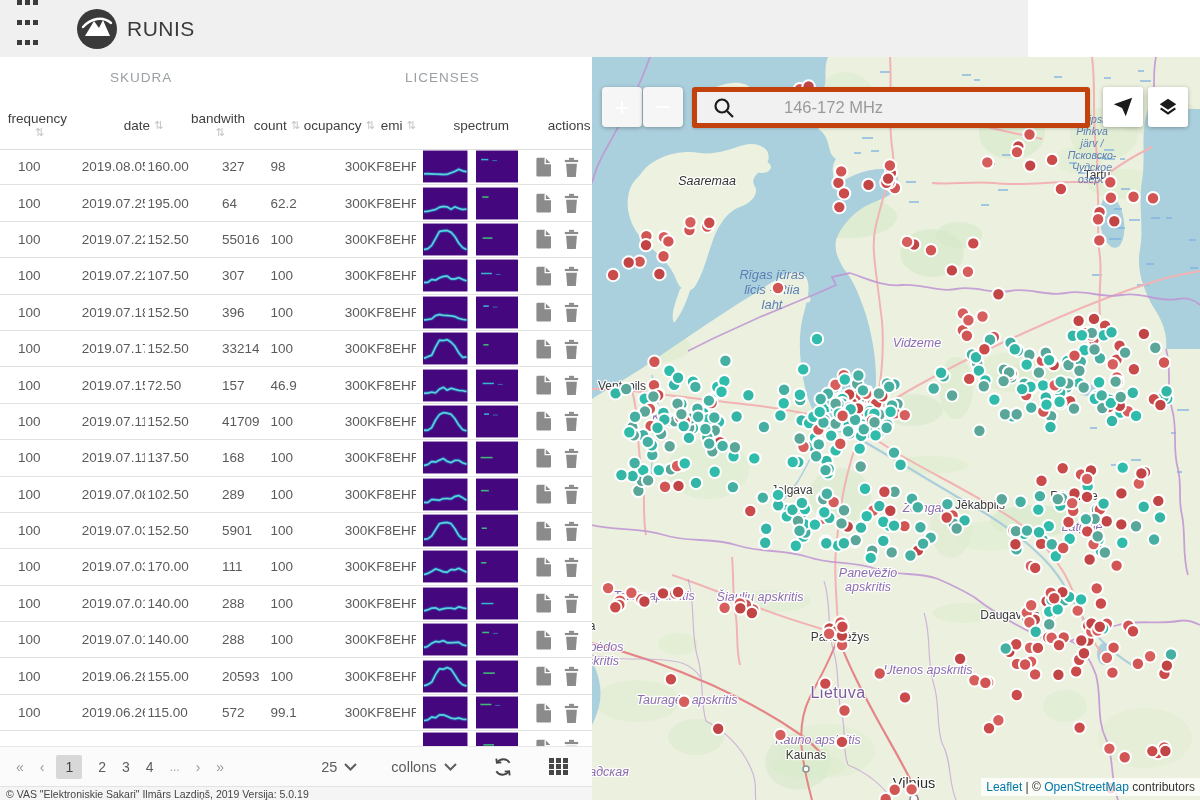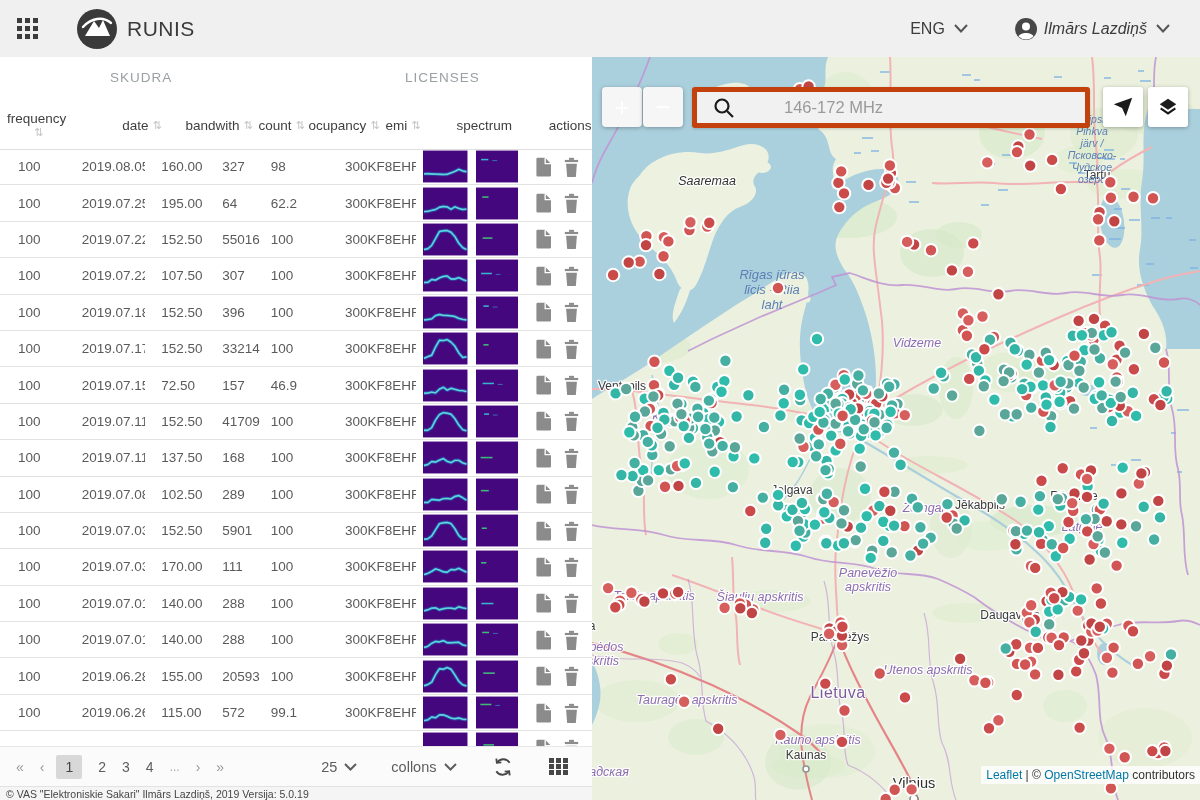--- a/index.html
+++ b/index.html
@@ -1,20 +1,20 @@
 <!DOCTYPE html>
 <html><head>
 <meta charset="utf-8">
 <style>
   html,body{margin:0;padding:0;}
   body{width:1200px;height:800px;overflow:hidden;font-family:"Liberation Sans",sans-serif;background:#fff;}
   .app{position:relative;width:1200px;height:800px;}
 
   
-  .topbar{position:absolute;left:0;top:0;width:1200px;height:57px;background:#f0f0f0;display:flex;align-items:center;}
+  .topbar{position:absolute;left:0;top:0;width:1028px;height:57px;background:#f0f0f0;display:flex;}
   .apps-grid{margin-left:17px;display:grid;grid-template-columns:repeat(3,5px);grid-gap:3px;cursor:pointer;}
   .apps-grid i{width:5px;height:5px;background:#3c3c3c;display:block;}
   .logo-wrap{display:flex;align-items:center;margin-left:38px;}
   .logo-circle{width:42px;height:42px;}
   .app-name{font-size:21px;color:#3a3a3a;margin-left:9px;letter-spacing:0.5px;}
   .topbar-right{margin-left:auto;display:flex;align-items:center;margin-right:30px;}
   .lang{display:flex;align-items:center;font-size:16px;color:#3c3c3c;cursor:pointer;}
   .chev{margin-left:9px;}
   .user{display:flex;align-items:center;margin-left:46px;cursor:pointer;}
   .user-name{font-size:16px;font-style:italic;color:#3c3c3c;margin-left:6px;}
@@ -28,29 +28,29 @@
 
   .thead{position:absolute;left:0;top:44px;width:592px;height:48px;display:flex;align-items:center;border-bottom:1px solid #dedede;}
   .thead .th{font-size:13.5px;color:#3f3f3f;display:flex;align-items:center;box-sizing:border-box;}
   .sort-arrow{font-family:"DejaVu Sans",sans-serif;font-size:11px;color:#c4c4c4;margin-left:4px;cursor:pointer;}
 
   .tbody{position:absolute;left:0;top:92px;width:592px;height:597px;overflow:hidden;}
   .trow{display:flex;align-items:center;height:36.4px;box-sizing:border-box;border-bottom:1px solid #e2e2e2;}
   .td{font-size:13.5px;color:#5a5a5a;box-sizing:border-box;white-space:nowrap;overflow:hidden;}
   .c-frequency{width:78px;padding-left:18px;}
   .c-date{width:72px;padding-left:6px;}
-  .c-bandwith{width:73px;padding-left:16px;}
+  .c-bandwith{width:73px;padding-left:2px;}
   .c-count{width:47px;padding-left:6px;}
   .c-ocupancy{width:80px;padding-left:9px;}
   .c-emi{width:80px;padding-left:6px;}
   .c-spectrum{width:103px;padding-left:7px;display:flex;align-items:center;}
   .c-actions{width:59px;padding-left:9px;display:flex;align-items:center;}
   .h-frequency{padding-left:5px;width:78px;flex-direction:column;}
   .h-date{width:72px;padding-left:6px;margin-left:48px;}
-  .h-bandwith{width:73px;padding-left:6px;}
+  .h-bandwith{width:73px;padding-left:6px;flex-direction:column;}
   .h-count{width:47px;padding-left:6px;}
   .h-ocupancy{width:80px;padding-left:9px;}
   .h-emi{width:80px;padding-left:6px;}
   .h-spectrum{width:103px;padding-left:7px;}
   .h-actions{width:59px;padding-left:9px;}
   .spec-thumb{display:block;margin-right:8px;cursor:pointer;}
   .act-btn{background:none;border:none;padding:0;margin-right:11px;cursor:pointer;line-height:0;}
 
   
   .pager-bar{position:absolute;left:0;top:689px;width:592px;height:40px;background:#fbfbfb;border-top:1px solid #e7e7e7;display:flex;align-items:center;box-sizing:border-box;}
@@ -82,21 +82,21 @@
 
   .zoom-btns{position:absolute;left:10px;top:30px;display:flex;}
   .zoom-btn{width:40px;height:40px;background:#f6f6f6;border:none;border-radius:4px;color:#fff;font-size:26px;line-height:38px;cursor:pointer;box-shadow:0 1px 4px rgba(0,0,0,.3);margin-right:1px;font-family:"Liberation Sans",sans-serif;padding:0;}
   .search-bar{position:absolute;left:100px;top:30px;width:398px;height:41px;background:#f1f1f1;border:5px solid #c2410c;border-radius:3px;box-sizing:border-box;display:flex;align-items:center;box-shadow:0 1px 3px rgba(0,0,0,.18);gap:25px;}
   .search-bar svg{margin-left:16px;flex:none;}
   .search-input{border:none;background:transparent;outline:none;font-size:16.5px;color:#555;margin-left:22px;width:290px;font-family:"Liberation Sans",sans-serif;}
   .search-input::placeholder{color:#9a9a9a;}
   .sq-btn{position:absolute;top:30px;width:40px;height:40px;background:#fff;border:none;border-radius:3px;cursor:pointer;box-shadow:0 1px 4px rgba(0,0,0,.3);display:flex;align-items:center;justify-content:center;padding:0;}
   .sq-btn.nav{left:511px;}
   .sq-btn.layers{left:556px;}
-  .attribution{position:absolute;right:0;bottom:16px;background:rgba(255,255,255,.78);font-size:12px;color:#333;padding:2px 5px;}
+  .attribution{position:absolute;right:0;bottom:4px;background:rgba(255,255,255,.78);font-size:12px;color:#333;padding:2px 5px;}
   .attribution a{color:#0078A8;text-decoration:none;cursor:pointer;}
 </style>
 </head>
 <body>
 
 <div class="app">
 
   <header class="topbar">
     <div class="apps-grid">
       <i></i>
@@ -109,39 +109,20 @@
         <i></i>
         <i></i>
     </div>
     <div class="logo-wrap">
       <svg class="logo-circle" viewBox="0 0 42 42">
         <circle cx="21" cy="21" r="20" fill="#3a3a3a"></circle>
         <path d="M9 28 L18 13 L23 20 L27 12 L34 28 Z" fill="#ffffff"></path>
         <path d="M7 19 C15 10 27 8 35 15" stroke="#ffffff" stroke-width="2.4" fill="none" stroke-linecap="round"></path>
       </svg>
       <span class="app-name">RUNIS</span>
-    </div>
-    <div class="topbar-right">
-      <div class="lang">
-        <span>ENG</span>
-        <svg class="chev" width="14" height="9" viewBox="0 0 14 9">
-            <polyline points="1,1 7,7.5 13,1" fill="none" stroke="#555" stroke-width="2"></polyline>
-          </svg>
-      </div>
-      <div class="user">
-        <svg width="24" height="24" viewBox="0 0 24 24">
-          <circle cx="12" cy="12" r="11" fill="#474747"></circle>
-          <circle cx="12" cy="9.5" r="4" fill="#ffffff"></circle>
-          <path d="M4.5 19.5 C6 14.8 18 14.8 19.5 19.5 A11 11 0 0 1 4.5 19.5 Z" fill="#ffffff"></path>
-        </svg>
-        <span class="user-name">Ilmārs Lazdiņš</span>
-        <svg class="chev" width="14" height="9" viewBox="0 0 14 9">
-            <polyline points="1,1 7,7.5 13,1" fill="none" stroke="#555" stroke-width="2"></polyline>
-          </svg>
-      </div>
     </div>
   </header>
 
   <div class="left-panel">
     <div class="tabs">
       <div class="tab skudra">SKUDRA</div>
       <div class="tab licenses">LICENSES</div>
     </div>
 
     <div class="thead" id="thead">

